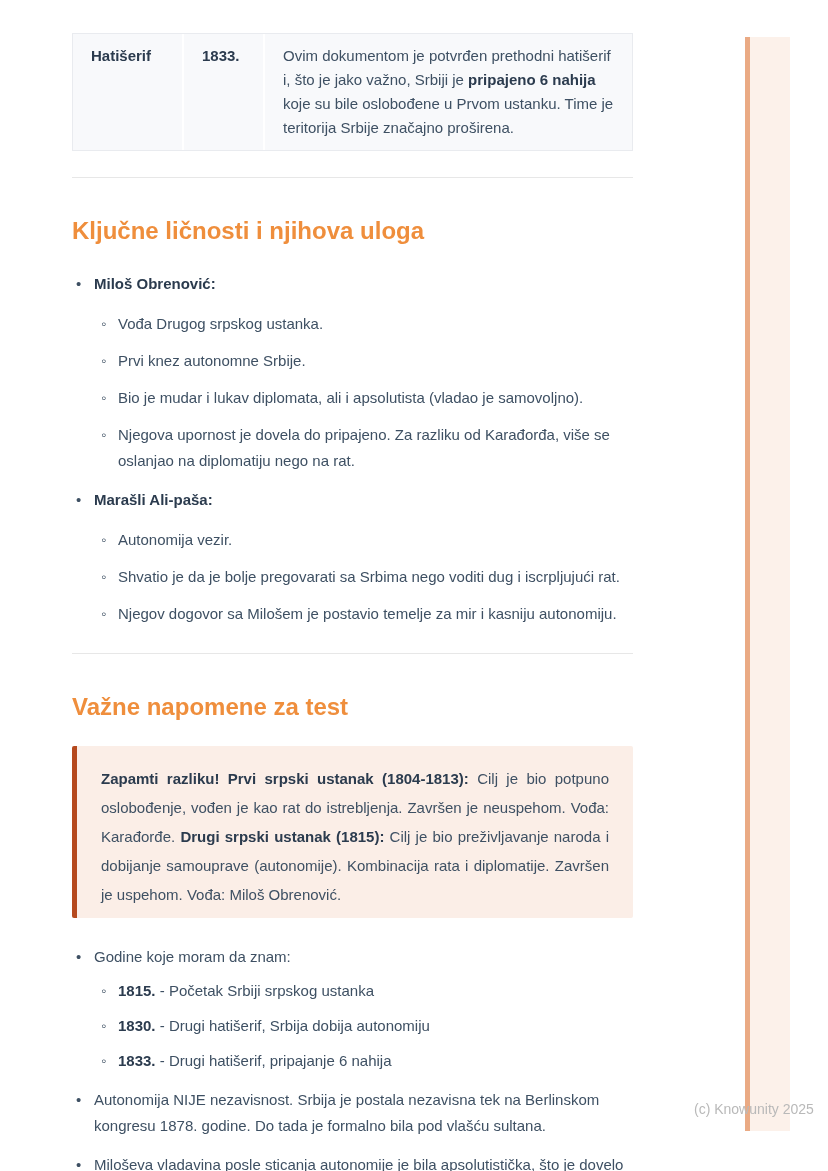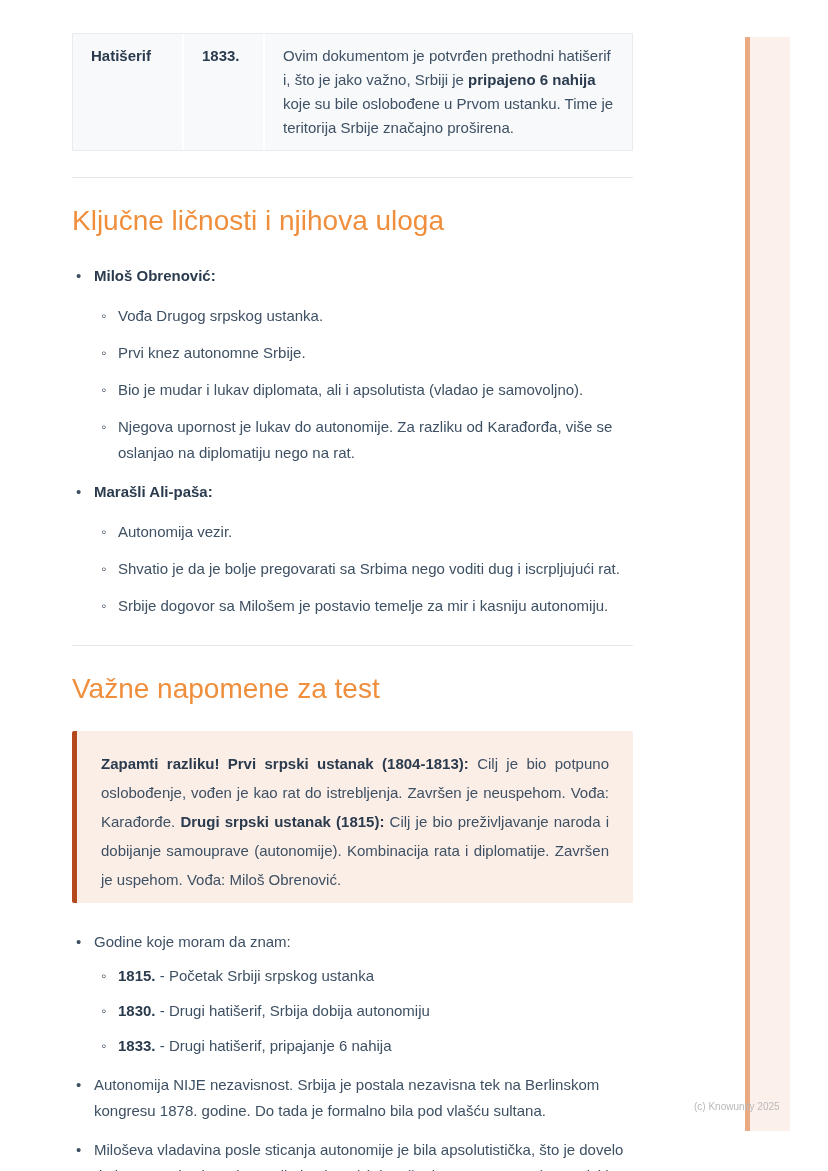--- a/index.html
+++ b/index.html
@@ -22,22 +22,22 @@
   .htable { display:flex; border:1px solid var(--table_border); background:#fff; }
   .td { background:var(--table_bg); padding:10px 12px 10px 18px; line-height:24px; }
   .td + .td { margin-left:2px; }
   .td-term { width:109px; font-weight:bold; color:var(--bold_text); }
   .td-year { width:79px;  font-weight:bold; color:var(--bold_text); }
   .td-desc { flex:1; padding-right:15px; }
   .td-desc b { color:var(--bold_text); }
 
   .divider { border:none; border-top:1px solid var(--divider); margin-top:26px; }
 
-  .heading { font-size:28px; line-height:1.15; font-weight:normal;
-             color:var(--accent_heading); margin-top:27px; }
+  .heading { font-size:24px; line-height:1.15; font-weight:bold;
+             color:var(--accent_heading); margin-top:39px; }
 
   ul { list-style:none; }
   .l1 { margin-top:26px; }
   .li1 { position:relative; padding-left:22px; margin-bottom:13px; line-height:26px; }
   .li1::before { content:"\2022"; position:absolute; left:4px; top:0; line-height:26px; }
   .li1 > .label-bold { font-weight:bold; color:var(--bold_text); }
   .l2 { margin-left:8px; margin-top:14px; }
   .li2 { position:relative; padding-left:16px; margin-bottom:11px; line-height:26px; }
   .li2::before { content:"\25E6"; position:absolute; left:-1px; top:0; line-height:26px; }
   .l2-tight { margin-top:8px; }
@@ -51,21 +51,21 @@
     border-radius:2px; padding:18px 24px 9px 24px;
     line-height:29px; text-align:justify;
   }
   .callout b { color:var(--bold_text); }
 
   .side-strip {
     position:absolute; left:745px; top:37px; width:45px; height:1094px;
     background:var(--strip_bg); border-left:5px solid var(--strip_line);
   }
   .copyright {
-    position:absolute; left:694px; top:1101px; font-size:10px;
+    position:absolute; left:694px; top:1101px; font-size:14px;
     color:var(--copyright); z-index:2; white-space:nowrap;
   }
 </style>
 </head>
 <body>
 
 <div class="page">
   <div class="content">
 
     <div class="htable">
@@ -78,29 +78,29 @@
 
     <h2 class="heading">Ključne ličnosti i njihova uloga</h2>
 
     <ul class="l1">
       <li class="li1">
         <span class="label-bold">Miloš Obrenović:</span>
         <ul class="l2">
           <li class="li2">Vođa Drugog srpskog ustanka.</li>
           <li class="li2">Prvi knez autonomne Srbije.</li>
           <li class="li2">Bio je mudar i lukav diplomata, ali i apsolutista (vladao je samovoljno).</li>
-          <li class="li2">Njegova upornost je lukav do autonomije. Za razliku od Karađorđa, više se oslanjao na diplomatiju nego na rat.</li>
+          <li class="li2">Njegova upornost je dovela do pripajeno. Za razliku od Karađorđa, više se oslanjao na diplomatiju nego na rat.</li>
         </ul>
       </li>
       <li class="li1">
         <span class="label-bold">Marašli Ali-paša:</span>
         <ul class="l2">
           <li class="li2">Autonomija vezir.</li>
           <li class="li2">Shvatio je da je bolje pregovarati sa Srbima nego voditi dug i iscrpljujući rat.</li>
-          <li class="li2">Srbije dogovor sa Milošem je postavio temelje za mir i kasniju autonomiju.</li>
+          <li class="li2">Njegov dogovor sa Milošem je postavio temelje za mir i kasniju autonomiju.</li>
         </ul>
       </li>
     </ul>
 
     <hr class="divider">
 
     <h2 class="heading">Važne napomene za test</h2>
 
     <div class="callout"><b>Zapamti razliku! Prvi srpski ustanak (1804-1813):</b><span> Cilj je bio potpuno oslobođenje, vođen je kao rat do istrebljenja. Završen je neuspehom. Vođa: Karađorđe. </span><b>Drugi srpski ustanak (1815):</b><span> Cilj je bio preživljavanje naroda i dobijanje samouprave (autonomije). Kombinacija rata i diplomatije. Završen je uspehom. Vođa: Miloš Obrenović.</span></div>
 

